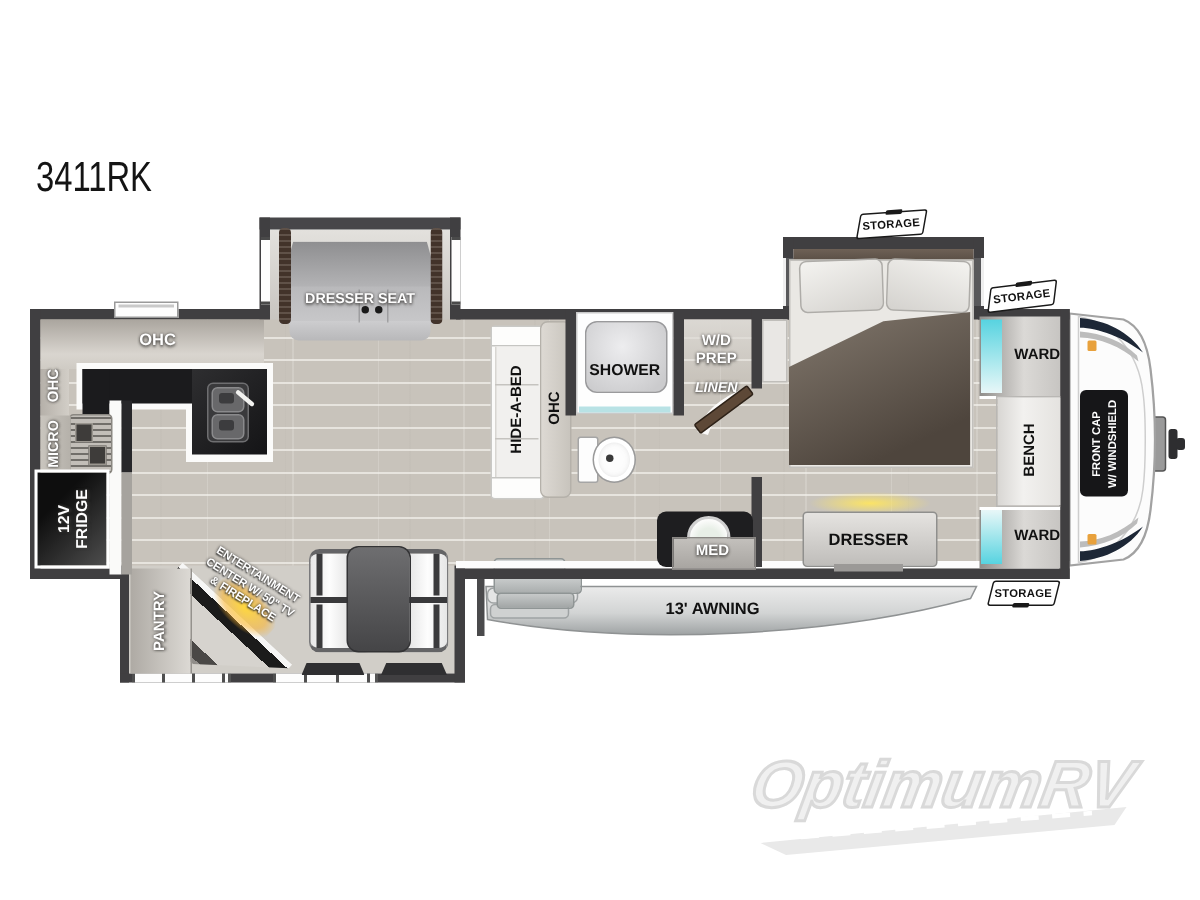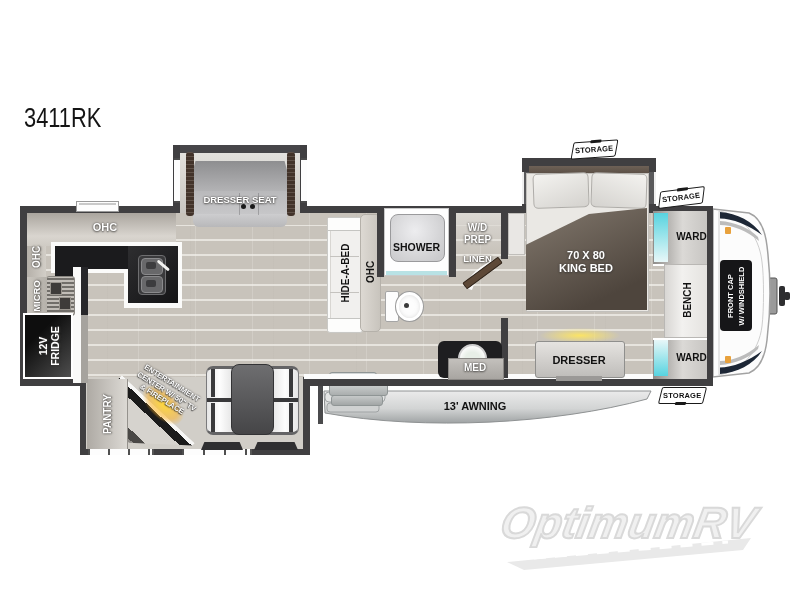--- a/index.html
+++ b/index.html
@@ -82,21 +82,20 @@
 <div class="abs" style="left:529px;top:166px;width:120px;height:14px;background:linear-gradient(to bottom,#6e6156,#4a4038);"></div>
 
 <div class="abs" style="left:526px;top:173px;width:121px;height:137px;background:#eae8e4;border:1px solid #c2c0bc;"></div>
 
 <div class="abs" style="left:533px;top:173px;width:54px;height:33px;background:linear-gradient(160deg,#f4f3f0,#d4d2ce);border:1px solid #aeaca8;border-radius:5px;transform:rotate(-2deg);"></div>
 <div class="abs" style="left:591px;top:173px;width:54px;height:33px;background:linear-gradient(200deg,#f4f3f0,#d4d2ce);border:1px solid #aeaca8;border-radius:5px;transform:rotate(2deg);"></div>
 
 <div class="abs" style="left:526px;top:208px;width:121px;height:102px;background:linear-gradient(155deg,#82786d,#4e453d 80%);
      clip-path:polygon(0 36%, 52% 6%, 100% 0, 100% 100%, 0 100%);"></div>
 
-<div class="lbl" style="left:536px;top:249px;width:100px;font-size:11px;line-height:13px;">70 X 80<br>KING BED</div>
 
 <div class="abs" style="left:80px;top:377px;width:230px;height:78px;">
 
   <div class="abs" style="left:6px;top:0px;width:218px;height:72px;background:#d1cec8;"></div>
 
   <div class="wall" style="left:0px;top:0px;width:6px;height:78px;"></div>
   <div class="wall" style="left:0px;top:72px;width:230px;height:6px;"></div>
   <div class="wall" style="left:223px;top:0px;width:7px;height:78px;"></div>
 
   <div class="abs" style="left:8px;top:72px;width:64px;height:6px;background:#fdfdfd;background-image:repeating-linear-gradient(to right,rgba(60,60,60,.9) 0 2px,rgba(0,0,0,0) 2px 20px);border-right:2px solid #555;"></div>
@@ -251,21 +250,21 @@
 <div class="wall" style="left:449px;top:206px;width:7px;height:71px;"></div>
 
 <div class="abs" style="left:385px;top:291px;width:12px;height:29px;background:#fdfdfd;border:1px solid #a5a5a5;border-radius:2px;"></div>
 <div class="abs" style="left:395px;top:291px;width:27px;height:29px;background:#fdfdfd;border:1px solid #9a9a9a;border-radius:50%;box-shadow:inset 0 0 0 3px #fff, inset 0 0 6px rgba(120,120,120,.6);"></div>
 <div class="abs" style="left:404px;top:303px;width:5px;height:5px;background:#3a3a3a;border-radius:50%;"></div>
 
 <div class="abs" style="left:456px;top:213px;width:45px;height:40px;background:linear-gradient(to bottom,#dbd8d3,rgba(219,216,211,0));"></div>
 
 <div class="lbl" style="left:450px;top:222px;width:55px;font-size:10px;line-height:12px;">W/D<br>PREP</div>
 
-<div class="lbl" style="left:450px;top:253px;width:55px;font-size:9.5px;">LINEN</div>
+<div class="lbl" style="left:450px;top:253px;width:55px;font-size:9.5px;font-style:italic;">LINEN</div>
 
 <svg class="abs" style="left:455px;top:248px;" width="50" height="45" viewBox="0 0 50 45">
   <path d="M10,40 Q15,21 43,10 L46,14 Q21,27 17,42 Z" fill="#ffffff" opacity="0.9"></path>
   <rect x="5.7" y="21.5" width="43.6" height="7" rx="1" fill="#5d4837" stroke="#2e2218" stroke-width="1" transform="rotate(-36.6 27.5 25)"></rect>
 </svg>
 
 <div class="wall" style="left:501px;top:206px;width:7px;height:53px;"></div>
 
 <div class="wall" style="left:501px;top:318px;width:7px;height:60px;"></div>
 

